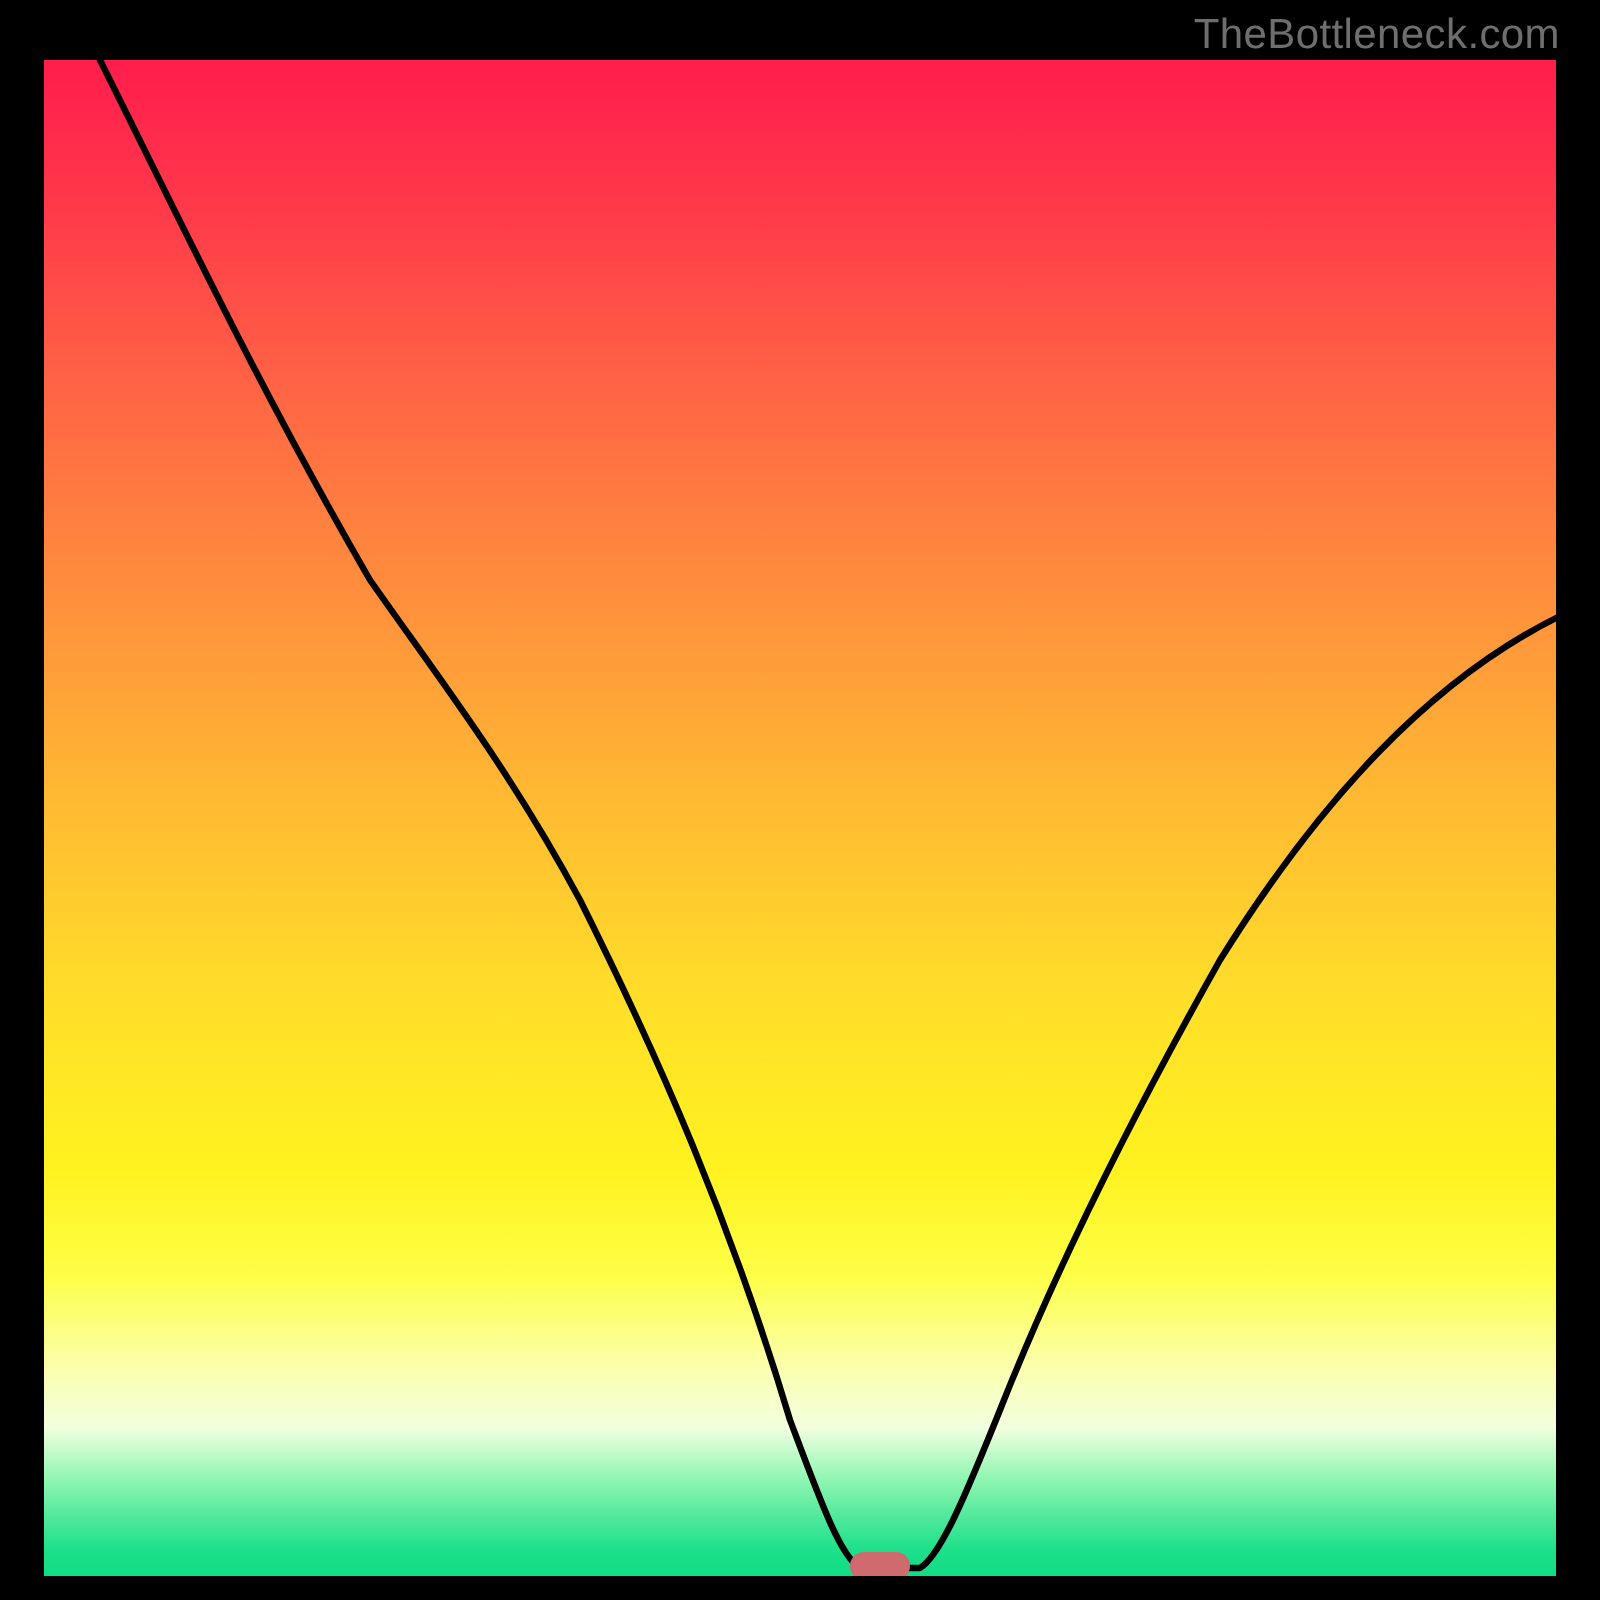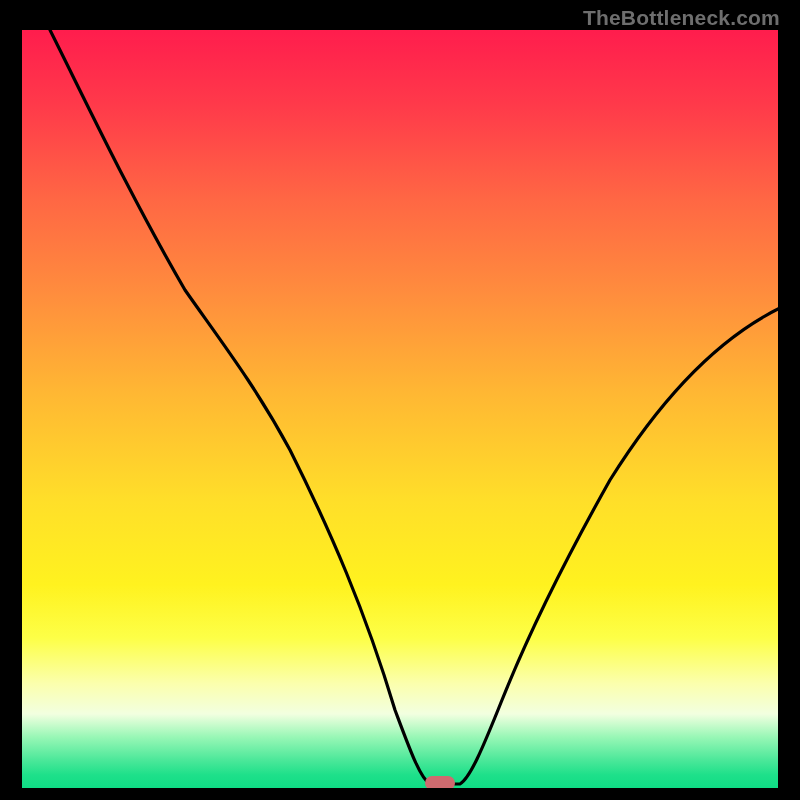--- a/index.html
+++ b/index.html
@@ -41,21 +41,21 @@
       #4de89a 96%,
       #1ee08a 98%,
       #0ddc84 100%
     );
   }
   .watermark {
     position: absolute;
     top: 6px;
     right: 20px;
     font-size: 21px;
-    font-weight: 700;
+    font-weight: 400;
     color: #6e6e6e;
     letter-spacing: 0.2px;
   }
   svg.curve {
     position: absolute;
     left: 0;
     top: 0;
     width: 760px;
     height: 760px;
     pointer-events: none;

